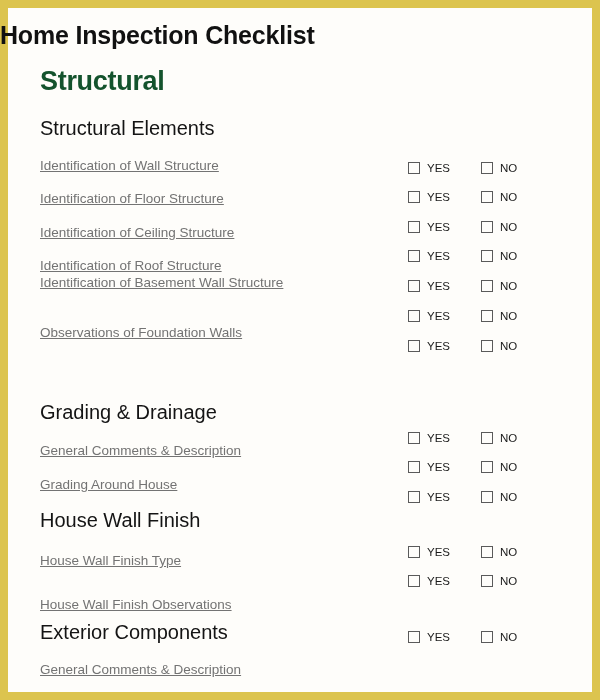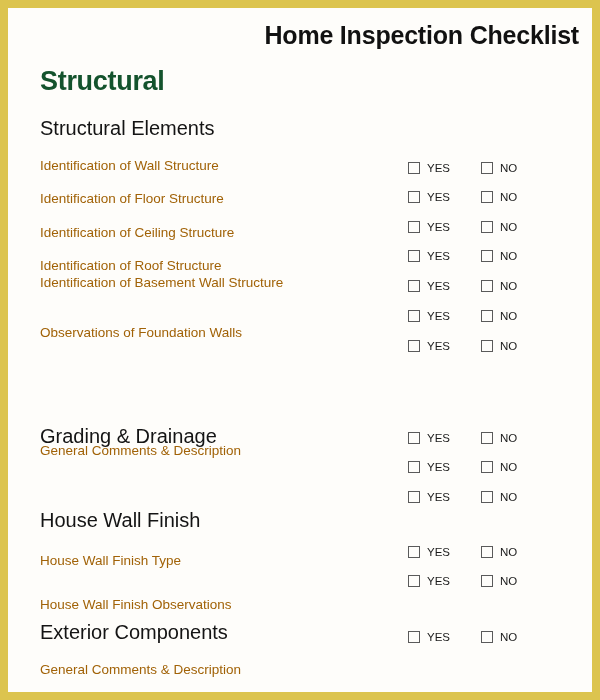--- a/index.html
+++ b/index.html
@@ -36,21 +36,21 @@
     position: absolute;
     left: 0; top: 0;
     width: 600px; height: 700px;
   }
 
   .doc-title {
     position: absolute;
     left: 0;
     top: 21px;
     width: 579px;
-    text-align: right;
+    text-align: left;
     font-size: 25px;
     font-weight: bold;
     color: #111111;
     letter-spacing: -0.2px;
   }
 
   .section-title {
     position: absolute;
     left: 40px;
     font-size: 27px;
@@ -66,22 +66,23 @@
     font-size: 20px;
     font-weight: normal;
     color: #141414;
     white-space: nowrap;
   }
 
   .item-link {
     position: absolute;
     left: 40px;
     font-size: 13.5px;
-    color: #a16207;
+    color: #737373;
     white-space: nowrap;
+    text-decoration: underline;
   }
 
   .watermark {
     position: absolute;
     left: 41px;
     font-size: 11px;
     color: #f6f2ea;
     white-space: nowrap;
     letter-spacing: 0.2px;
   }
@@ -137,23 +138,24 @@
     <div class="group-title" style="top:117px;">Structural Elements</div>
 
     <div class="item-link" style="top:158px;">Identification of Wall Structure</div>
     <div class="item-link" style="top:191px;">Identification of Floor Structure</div>
     <div class="item-link" style="top:225px;">Identification of Ceiling Structure</div>
     <div class="item-link" style="top:258px;">Identification of Roof Structure</div>
     <div class="item-link" style="top:275px;">Identification of Basement Wall Structure</div>
     <div class="item-link" style="top:325px;">Observations of Foundation Walls</div>
 
 
-    <div class="group-title" style="top:401px;margin-top:24px;">Grading &amp; Drainage</div>
+    <div class="group-title" style="top:401px;">Grading &amp; Drainage</div>
 
     <div class="item-link" style="top:443px;">General Comments &amp; Description</div>
+    <div class="item-link" style="top:477px;">Grading Around House</div>
 
     <div class="group-title" style="top:501px;margin-top:8px;">House Wall Finish</div>
 
     <div class="item-link" style="top:553px;">House Wall Finish Type</div>
     <div class="item-link" style="top:586px;margin-top:11px;">House Wall Finish Observations</div>
 
     <div class="group-title" style="top:621px;">Exterior Components</div>
 
     <div class="watermark" style="top:648px;"></div>
 

